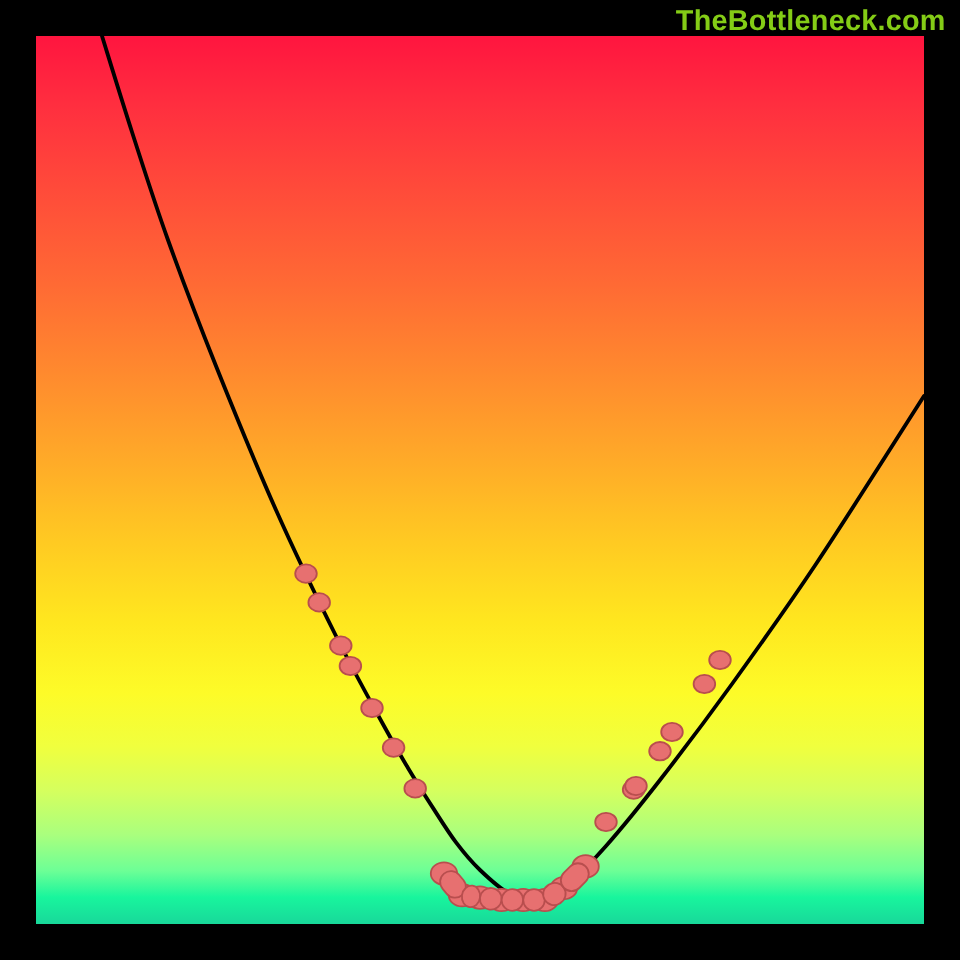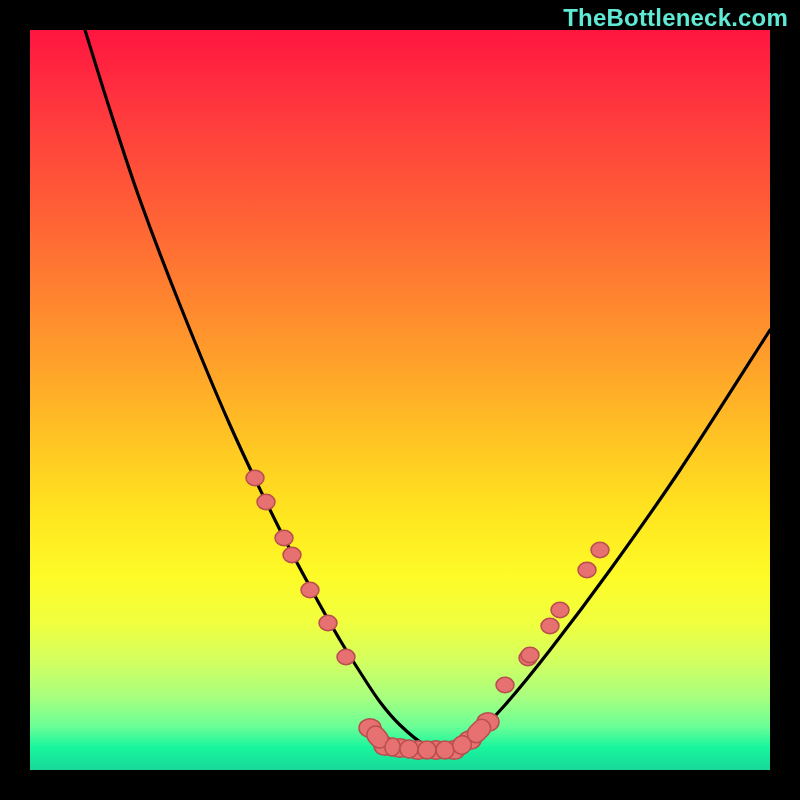--- a/index.html
+++ b/index.html
@@ -48,21 +48,21 @@
       #18d89a 100%
     );
   }
   .watermark {
     position: absolute;
     top: 4px;
     right: 12px;
     font-family: Arial, Helvetica, sans-serif;
     font-size: 24px;
     font-weight: 600;
-    color: #5eead4;
+    color: #84cc16;
     letter-spacing: 0.2px;
   }
   svg.curve {
     position: absolute;
     inset: 0;
   }
   .bead {
     fill: #e77070;
     stroke: #b84e4e;
     stroke-width: 1.5;

